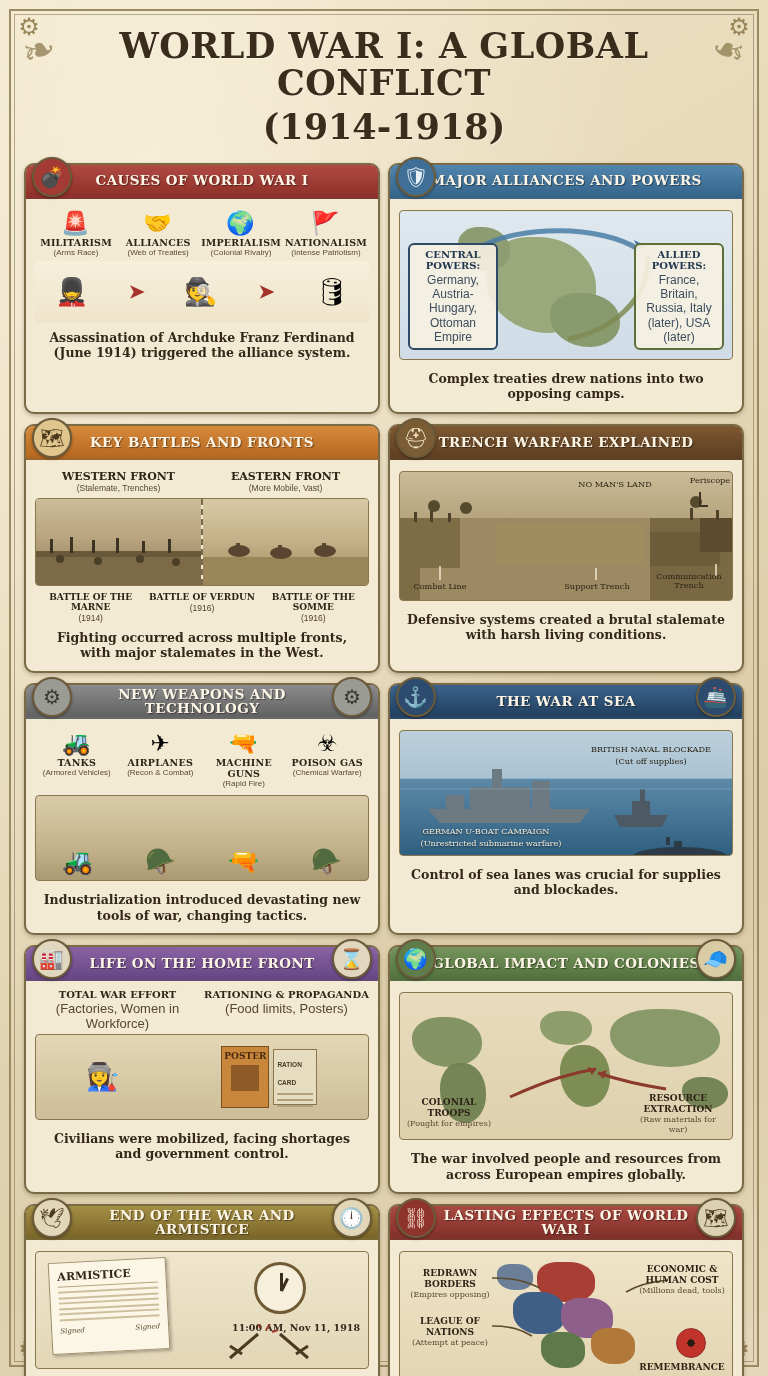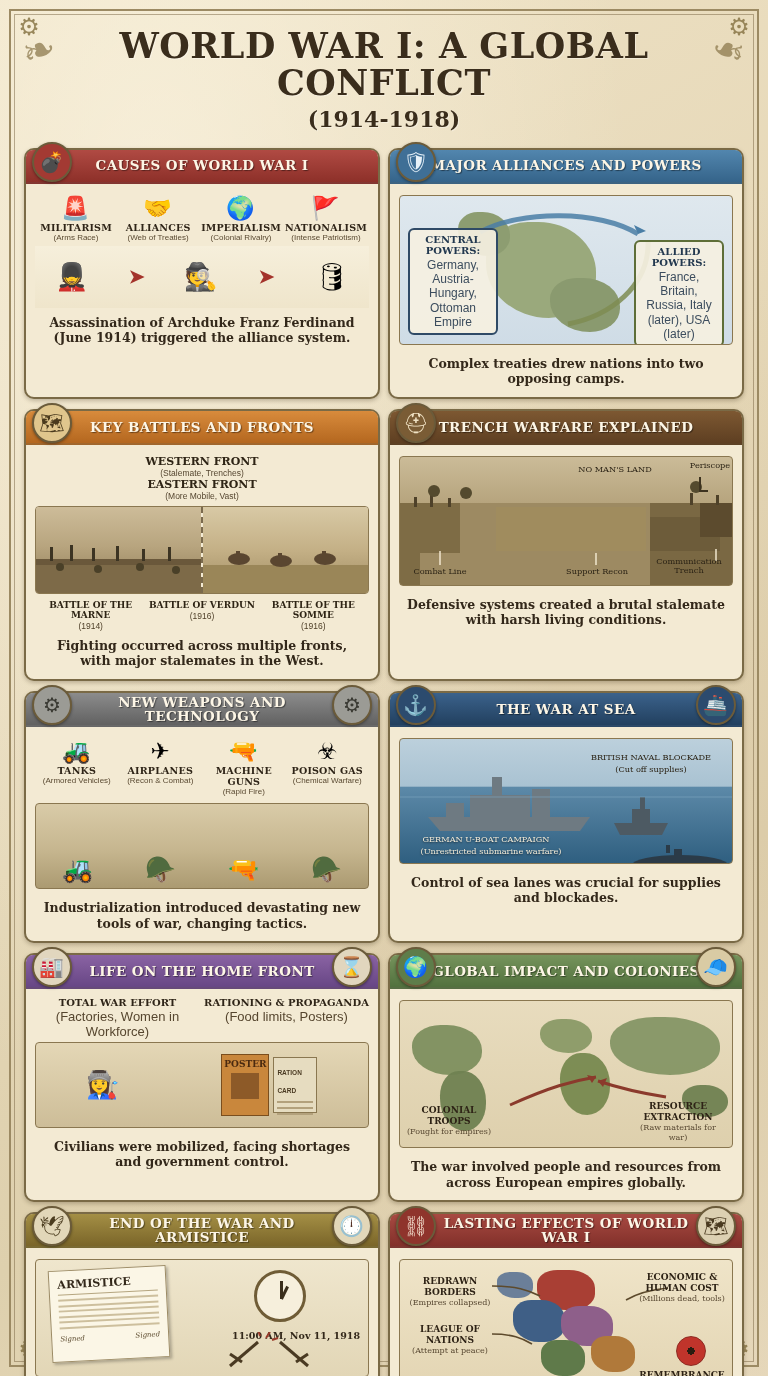--- a/index.html
+++ b/index.html
@@ -71,21 +71,21 @@
     font-weight: bold;
     font-size: 35px;
     letter-spacing: 0.5px;
     color: #3a2d1c;
     text-shadow: 1px 1px 0 rgba(255,255,255,0.35);
     line-height: 1.05;
   }
   .sub-title {
     font-family: "DejaVu Serif", serif;
     font-weight: bold;
-    font-size: 22px;
+    font-size: 35px;
     color: #3a2d1c;
     margin-top: 4px;
     text-shadow: 1px 1px 0 rgba(255,255,255,0.35);
   }
 
   .grid {
     position: relative;
     z-index: 2;
     display: grid;
     grid-template-columns: 1fr 1fr;
@@ -227,21 +227,21 @@
   }
   .divider-v {
     width: 0; border-left: 2px dashed #5c4a2c; opacity: 0.8;
   }
   .front-head { text-align: center; }
   .front-title {
     font-family: "DejaVu Serif", serif;
     font-size: 11px; font-weight: bold; color: #2e2415;
   }
   .front-sub { font-size: 8.5px; color: #554630; }
-  .fronts-row { display: flex; padding: 2px 0 2px 0; flex-direction: column; }
+  .fronts-row { display: flex; padding: 2px 0 2px 0; }
   .fronts-row > div { flex: 1; }
   .battles-row { display: flex; padding: 3px 0 0 0; }
   .battles-row > div { flex: 1; text-align: center; }
   .battle-name {
     font-family: "DejaVu Serif", serif;
     font-size: 9px; font-weight: bold; color: #2e2415; line-height: 1.1;
   }
   .battle-year { font-size: 8.5px; color: #4f4029; }
 
   
@@ -438,21 +438,21 @@
           <div class="map-blob" style="left:150px;top:82px;width:70px;height:54px;background:#8a9a6f;"></div>
           <svg width="100%" height="100%" style="position:absolute;left:0;top:0;">
             <path d="M80,36 C120,14 200,14 238,38" stroke="#4a7ea6" stroke-width="5" fill="none" opacity="0.85"></path>
             <path d="M238,38 l-4,-9 l12,6 z" fill="#4a7ea6"></path>
             <path d="M248,44 C250,90 210,120 168,128" stroke="#7e8c52" stroke-width="5" fill="none" opacity="0.85"></path>
           </svg>
           <div class="alli-box" style="left:8px;top:32px;">
             <div class="t">CENTRAL POWERS:</div>
             <div class="d">Germany, Austria-Hungary, Ottoman Empire</div>
           </div>
-          <div class="alli-box" style="right:8px;top:44px;border-color:#5e6e38;">
+          <div class="alli-box" style="right:8px;top:32px;border-color:#5e6e38;">
             <div class="t">ALLIED POWERS:</div>
             <div class="d">France, Britain, Russia, Italy (later), USA (later)</div>
           </div>
         </div>
         <div class="caption">Complex treaties drew nations into two opposing camps.</div>
       </div>
     </div>
 
     <div class="card">
       <div class="card-head" style="background:linear-gradient(#d88b3c,#b4671f);">
@@ -555,21 +555,21 @@
             </g>
             <g stroke="#f0e6cd" stroke-width="1.6" fill="none" opacity="0.95">
               <path d="M40,108 L40,94"></path>
                 <path d="M196,108 L196,96"></path>
                 <path d="M316,104 L316,92"></path>
             </g>
           </svg>
           <div class="lbl" style="left:160px;top:8px;width:110px;">NO MAN'S LAND</div>
           <div class="lbl" style="left:278px;top:4px;width:64px;">Periscope</div>
           <div class="lbl" style="left:6px;top:110px;width:68px;">Combat Line</div>
-          <div class="lbl" style="left:150px;top:110px;width:94px;">Support Recon</div>
+          <div class="lbl" style="left:150px;top:110px;width:94px;">Support Trench</div>
           <div class="lbl" style="right:2px;top:100px;width:82px;">Communication Trench</div>
         </div>
         <div class="caption">Defensive systems created a brutal stalemate with harsh living conditions.</div>
       </div>
     </div>
 
     <div class="card">
       <div class="card-head" style="background:linear-gradient(#8c8c8c,#616161);">
         <div class="head-badge badge-left" style="background:#9b9b95;color:#3a3a33;">⚙</div>
         <div class="head-badge badge-right" style="background:#9b9b95;color:#3a3a33;">⚙</div>
@@ -774,21 +774,21 @@
             <div class="eu-part" style="left:100px;top:70px;width:44px;height:36px;background:#b0793a;"></div>
             <div class="eu-part" style="left:6px;top:6px;width:36px;height:26px;background:#6b7f99;"></div>
           </div>
           <svg width="100%" height="100%" style="position:absolute;left:0;top:0;">
             <path d="M92,26 C116,26 128,30 140,36" stroke="#5d4a2c" stroke-width="1.6" fill="none"></path>
             <path d="M268,28 C248,30 236,34 226,40" stroke="#5d4a2c" stroke-width="1.6" fill="none"></path>
             <path d="M92,74 C112,74 122,78 132,84" stroke="#5d4a2c" stroke-width="1.6" fill="none"></path>
           </svg>
           <div class="eff-lbl" style="left:2px;top:16px;width:96px;">
             <span>REDRAWN BORDERS</span><br>
-            <span class="eff-sub">(Empires collapsed)</span>
+            <span class="eff-sub">(Empires opposing)</span>
           </div>
           <div class="eff-lbl" style="right:2px;top:12px;width:96px;">
             <span>ECONOMIC &amp; HUMAN COST</span><br>
             <span class="eff-sub">(Millions dead, tools)</span>
           </div>
           <div class="eff-lbl" style="left:2px;top:64px;width:96px;">
             <span>LEAGUE OF NATIONS</span><br>
             <span class="eff-sub">(Attempt at peace)</span>
           </div>
           <div class="poppy"></div>

